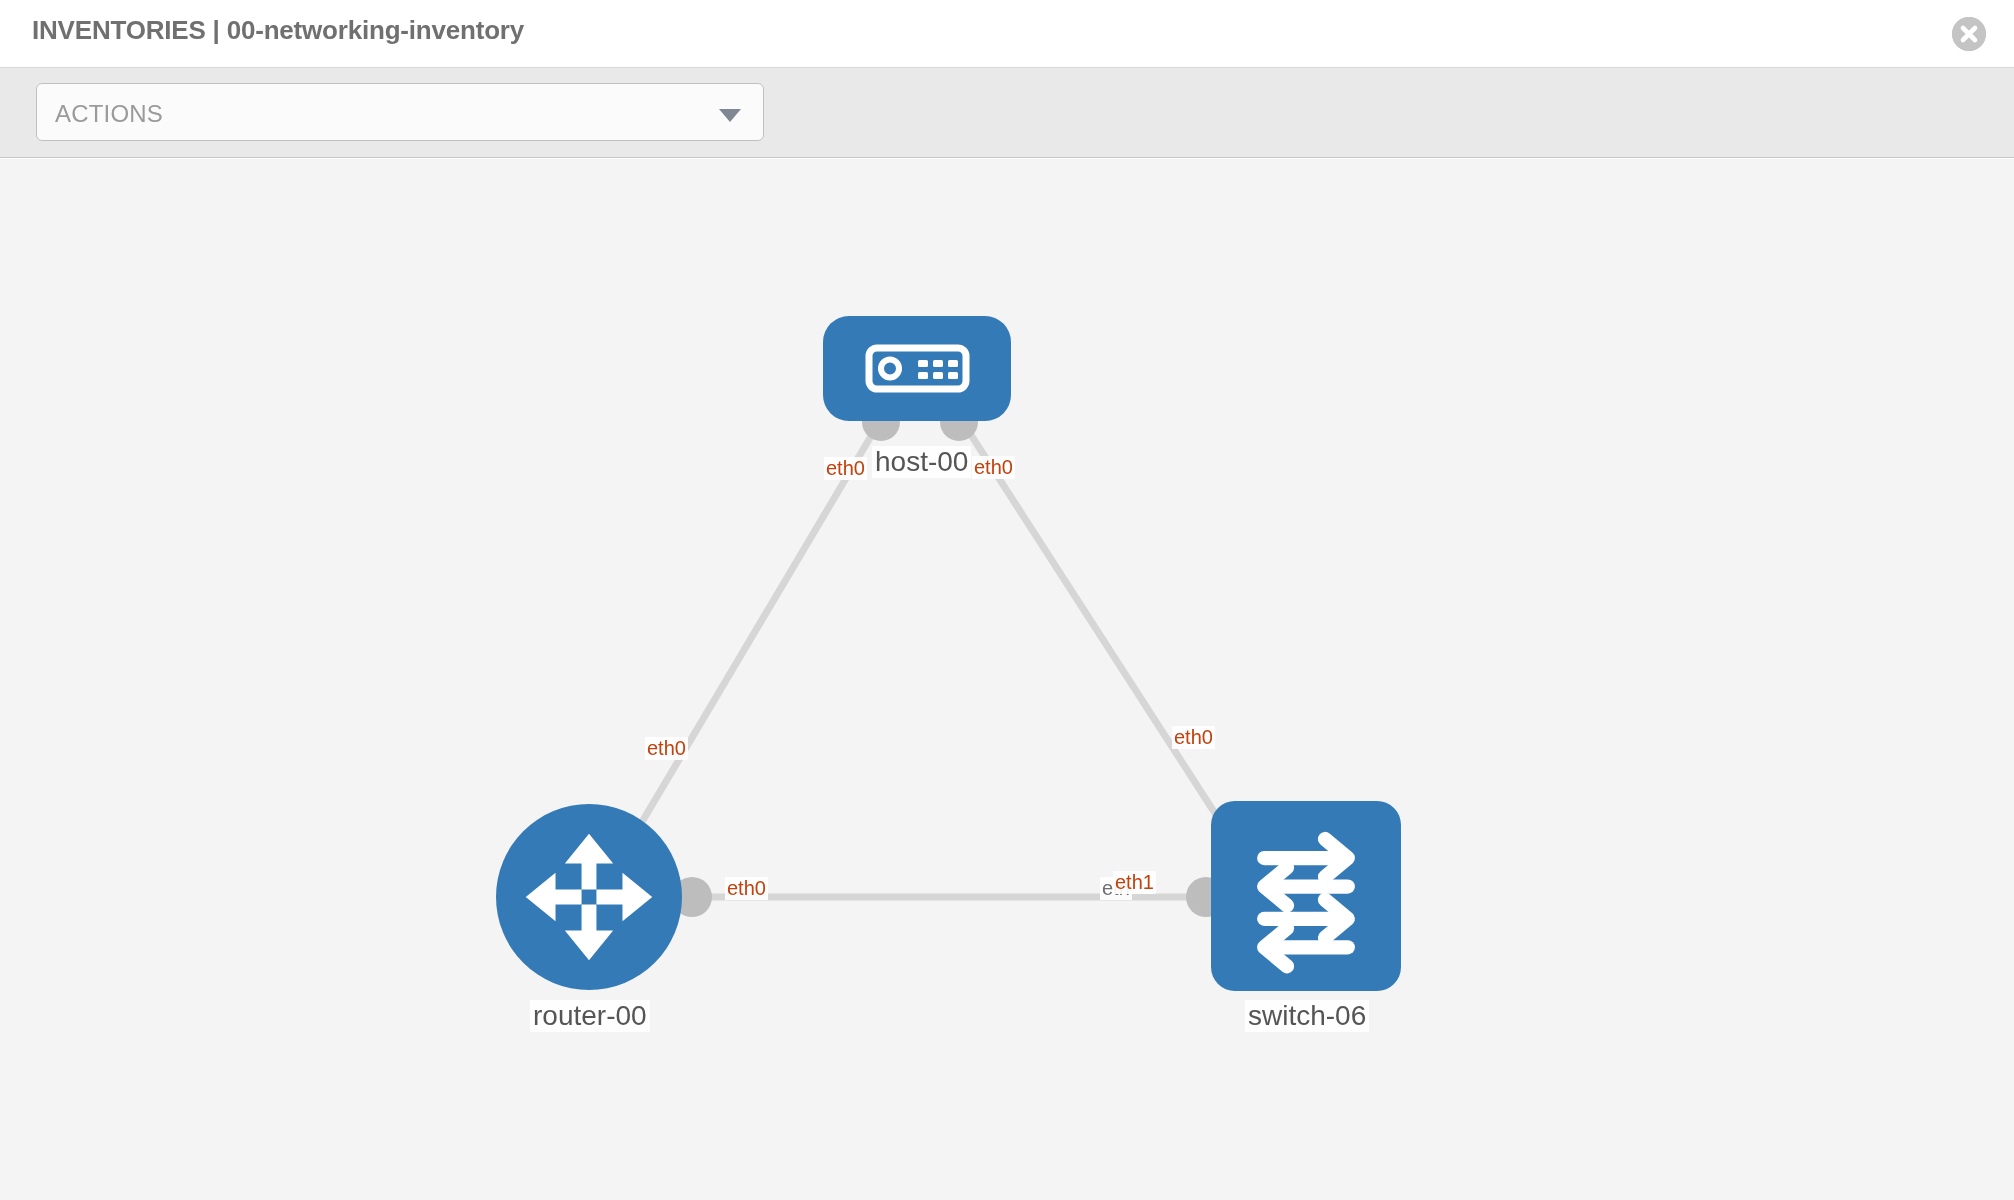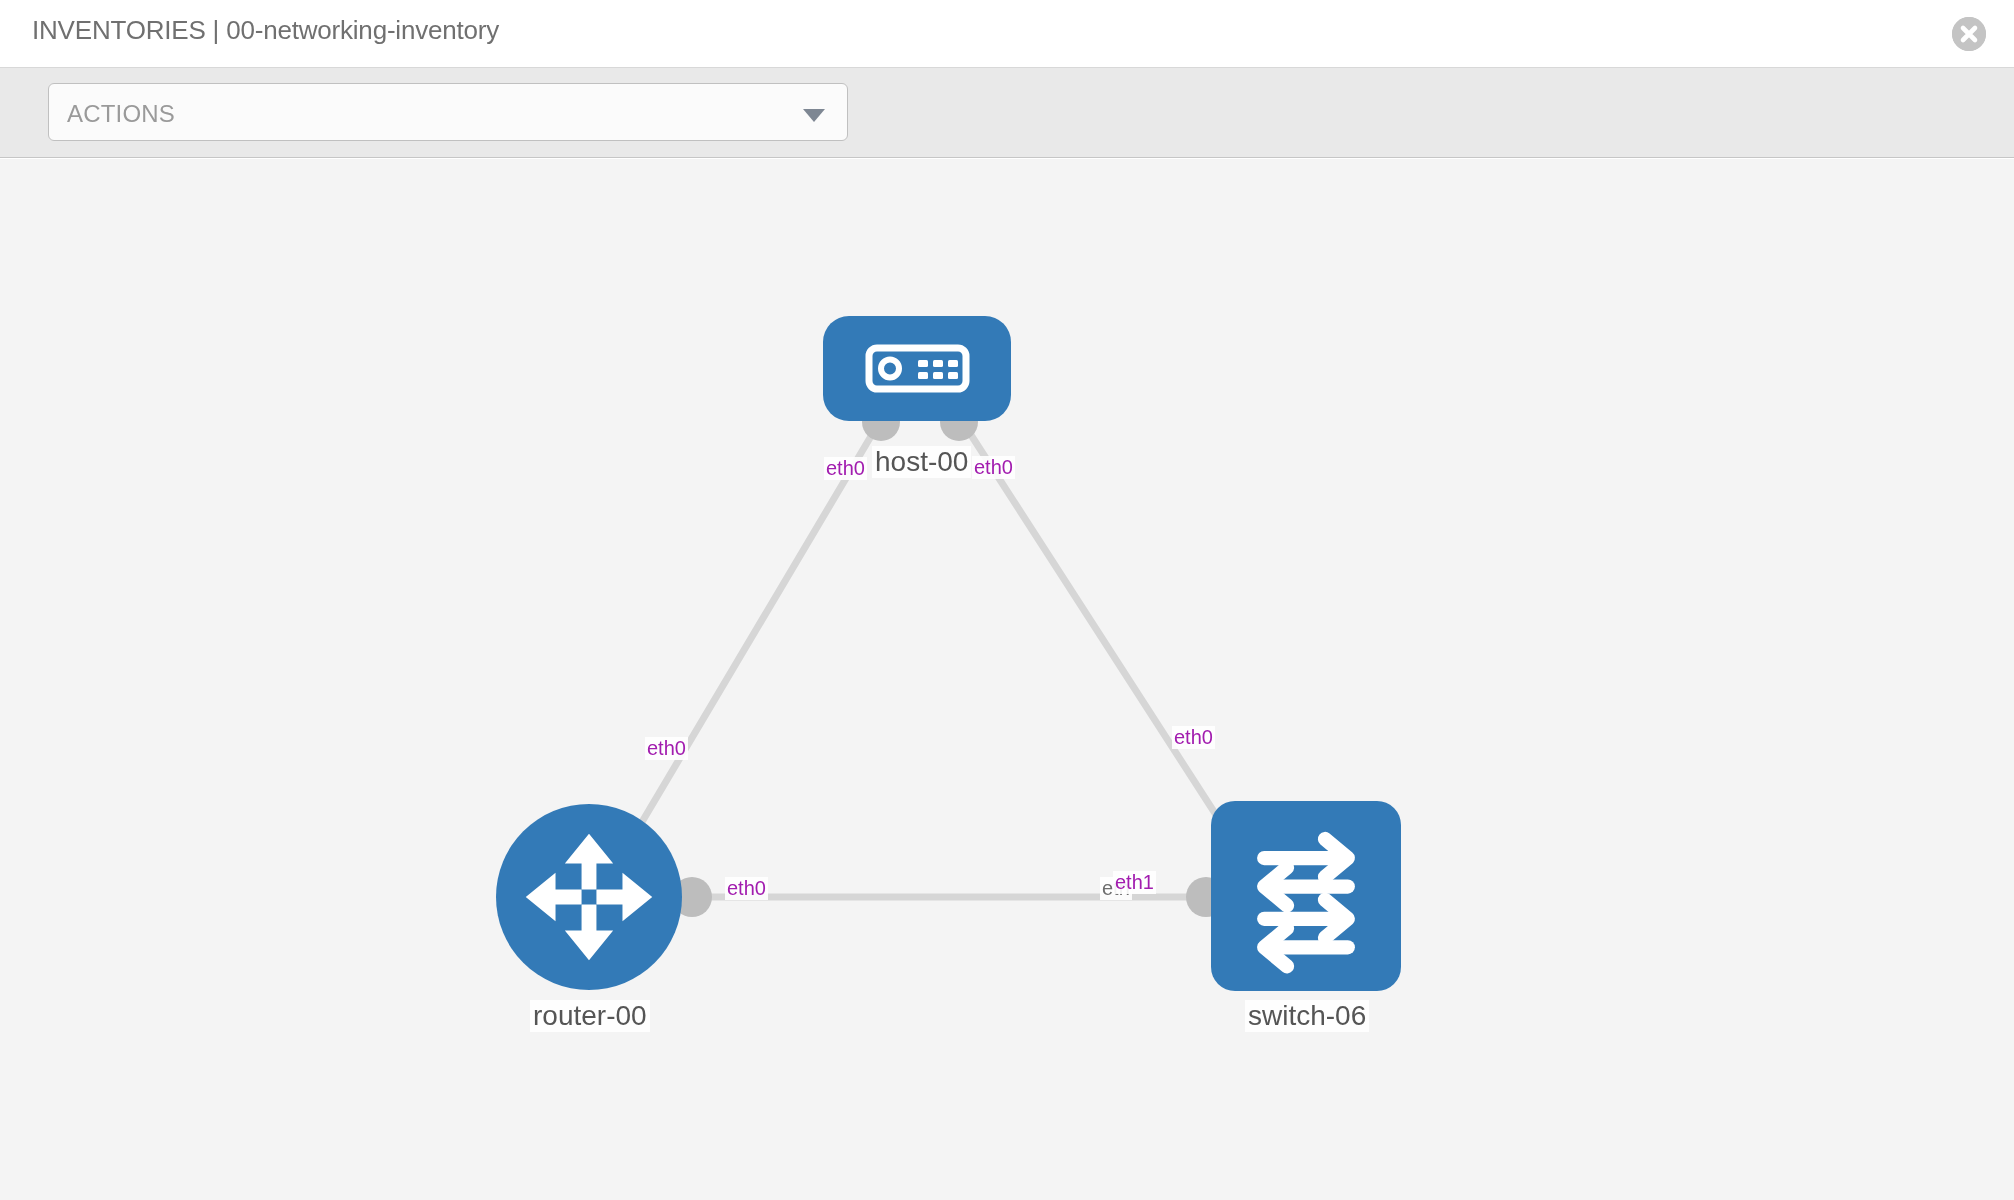--- a/index.html
+++ b/index.html
@@ -27,21 +27,21 @@
     height: 68px;
     background: #ffffff;
     border-bottom: 1px solid #d8d8d8;
     box-sizing: border-box;
   }
   .header-title {
     position: absolute;
     left: 32px;
     top: 15px;
     font-size: 26px;
-    font-weight: normal;
+    font-weight: bold;
     color: #707070;
     letter-spacing: -0.2px;
     white-space: nowrap;
   }
   .close-btn {
     position: absolute;
     right: 28px;
     top: 17px;
     width: 34px;
     height: 34px;
@@ -56,23 +56,23 @@
     position: absolute;
     left: 0; top: 68px;
     width: 2014px;
     height: 90px;
     background: #e9e9e9;
     border-bottom: 1px solid #c6c6c6;
     box-sizing: border-box;
   }
   .actions-select {
     position: absolute;
-    left: 48px;
+    left: 36px;
     top: 15px;
-    width: 800px;
+    width: 728px;
     height: 58px;
     background: #fbfbfb;
     border: 1px solid #c0c0c0;
     border-radius: 6px;
     box-sizing: border-box;
   }
   .actions-label {
     position: absolute;
     left: 18px;
     top: 16px;
@@ -169,21 +169,21 @@
     padding: 0 3px;
     white-space: nowrap;
   }
   .lbl-host   { left: 872px; top: 287px; }
   .lbl-router { left: 530px; top: 841px; }
   .lbl-switch { left: 1245px; top: 841px; }
 
   .iface-label {
     position: absolute;
     font-size: 20px;
-    color: #a21caf;
+    color: #c2410c;
     background: rgba(255,255,255,0.9);
     padding: 0 2px;
     white-space: nowrap;
   }
   .if-host-left   { left: 824px;  top: 298px; }
   .if-host-right  { left: 972px;  top: 297px; }
   .if-router-up   { left: 645px;  top: 578px; }
   .if-switch-up   { left: 1172px; top: 567px; }
   .if-router-right{ left: 725px;  top: 718px; }
   .if-switch-left-a { left: 1100px; top: 718px; color:#6e6e6e; }

